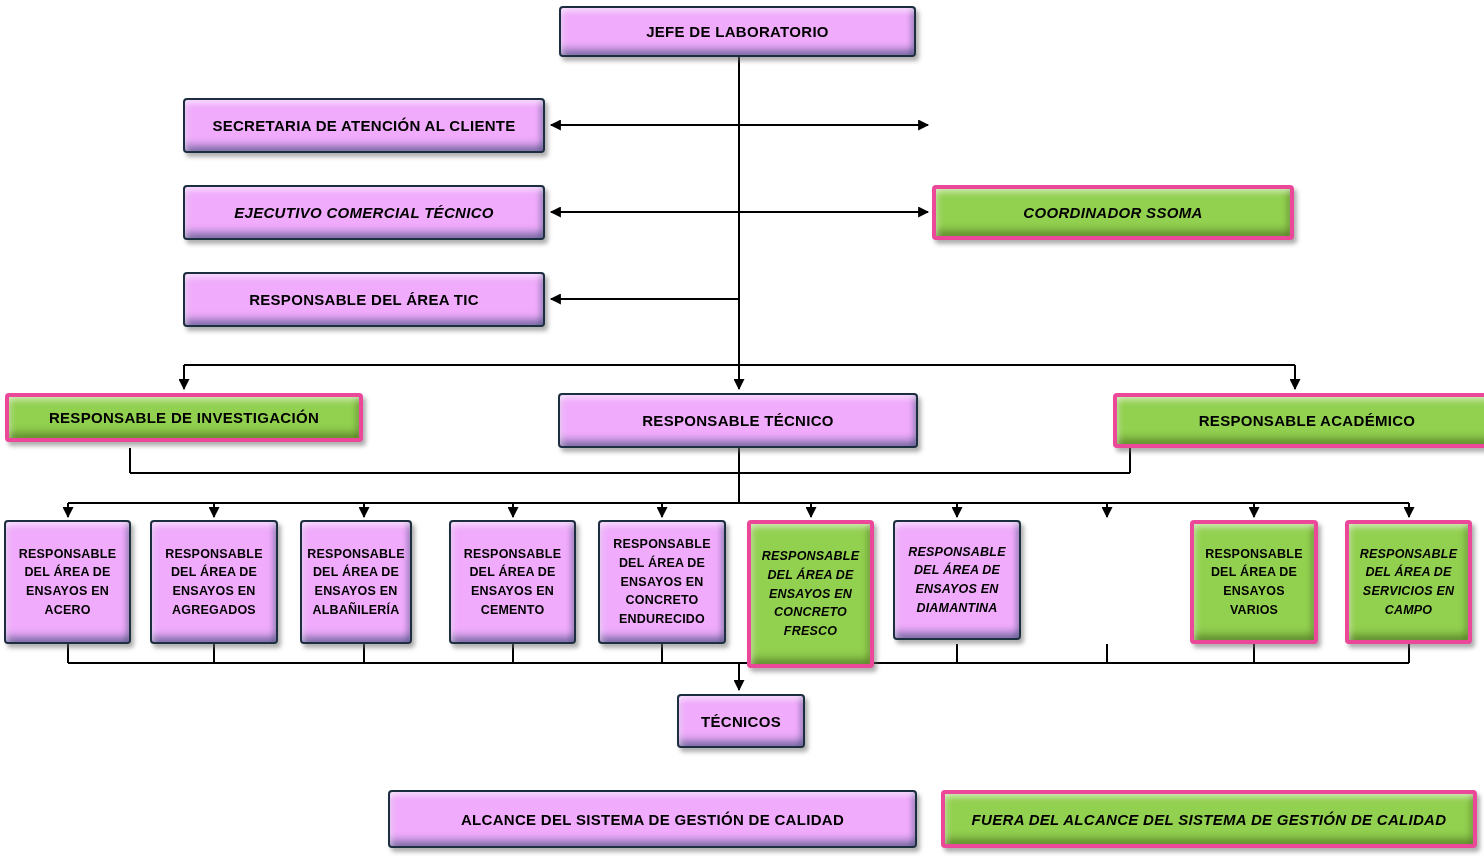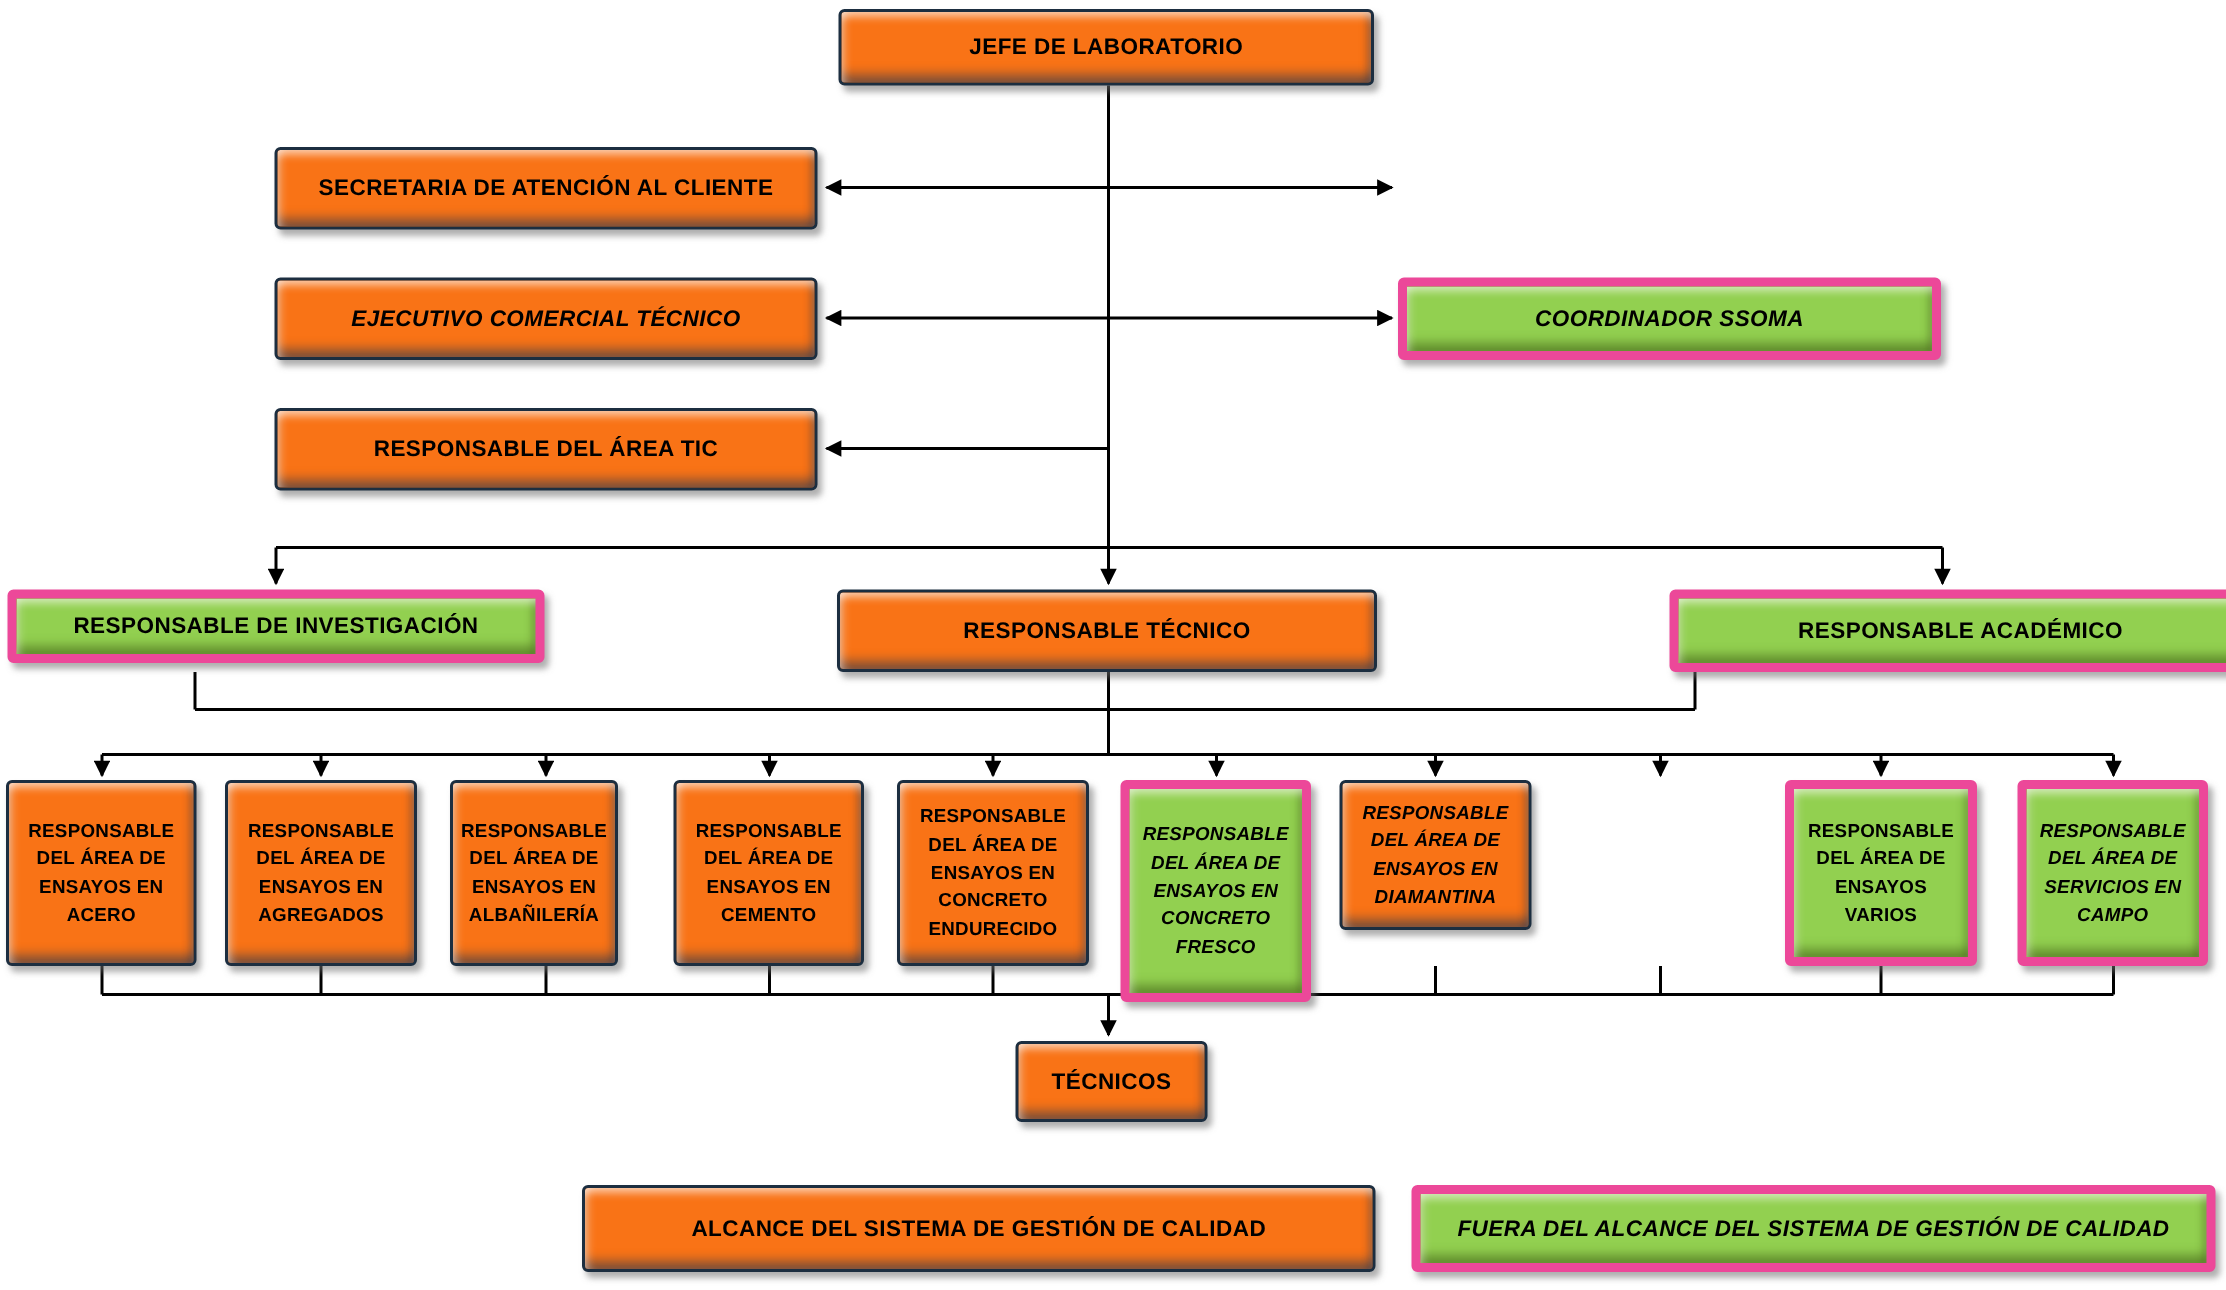--- a/index.html
+++ b/index.html
@@ -8,31 +8,31 @@
     font-family:"Liberation Sans",sans-serif;overflow:hidden;
   }
   #connectors{position:absolute;left:0;top:0;width:1484px;height:860px;}
   .node{
     position:absolute;box-sizing:border-box;
     display:flex;align-items:center;justify-content:center;
     text-align:center;font-weight:700;color:#000;
     border-radius:4px;padding:4px 6px;
   }
   .blue{
-    background:#f97316;
+    background:#f0abfc;
     border:2px solid #1c2e40;
     box-shadow: inset 0 6px 6px -3px rgba(255,255,255,.65),
                 inset 6px 0 6px -4px rgba(255,255,255,.45),
                 inset 0 -9px 8px -4px rgba(16,48,86,.55),
                 inset -6px 0 6px -4px rgba(16,48,86,.40),
                 3px 4px 4px rgba(110,110,110,.55);
   }
   .green{
     background:#92d050;
-    border:6px solid #ec4899;
+    border:4px solid #ec4899;
     box-shadow: inset 0 6px 6px -3px rgba(255,255,255,.60),
                 inset 6px 0 6px -4px rgba(255,255,255,.40),
                 inset 0 -9px 8px -4px rgba(62,92,20,.60),
                 inset -6px 0 6px -4px rgba(62,92,20,.45),
                 3px 4px 4px rgba(110,110,110,.55);
   }
   .italic{font-style:italic;}
   .sz-lg{font-size:15px;letter-spacing:.3px;}
   .sz-sm{font-size:12.5px;line-height:1.5;letter-spacing:.2px;}
   line{stroke:#000;stroke-width:2;}
@@ -117,21 +117,21 @@
   <div class="node green sz-lg" style="left:5px;top:393px;width:358px;height:49px">RESPONSABLE DE INVESTIGACIÓN</div>
   <div class="node blue sz-lg" style="left:558px;top:393px;width:360px;height:55px">RESPONSABLE TÉCNICO</div>
   <div class="node green sz-lg" style="left:1113px;top:393px;width:388px;height:55px">RESPONSABLE ACADÉMICO</div>
 
   <div class="node blue sz-sm" style="left:4px;top:520px;width:127px;height:124px">RESPONSABLE DEL ÁREA DE ENSAYOS EN ACERO</div>
   <div class="node blue sz-sm" style="left:150px;top:520px;width:128px;height:124px">RESPONSABLE DEL ÁREA DE ENSAYOS EN AGREGADOS</div>
   <div class="node blue sz-sm" style="left:300px;top:520px;width:112px;height:124px">RESPONSABLE DEL ÁREA DE ENSAYOS EN ALBAÑILERÍA</div>
   <div class="node blue sz-sm" style="left:449px;top:520px;width:127px;height:124px">RESPONSABLE DEL ÁREA DE ENSAYOS EN CEMENTO</div>
   <div class="node blue sz-sm" style="left:598px;top:520px;width:128px;height:124px">RESPONSABLE DEL ÁREA DE ENSAYOS EN CONCRETO ENDURECIDO</div>
   <div class="node green sz-sm italic" style="left:747px;top:520px;width:127px;height:148px">RESPONSABLE DEL ÁREA DE ENSAYOS EN CONCRETO FRESCO</div>
-  <div class="node blue sz-sm italic" style="left:893px;top:520px;width:128px;height:100px">RESPONSABLE DEL ÁREA DE ENSAYOS EN DIAMANTINA</div>
+  <div class="node blue sz-sm italic" style="left:893px;top:520px;width:128px;height:120px">RESPONSABLE DEL ÁREA DE ENSAYOS EN DIAMANTINA</div>
   <div class="node green sz-sm" style="left:1190px;top:520px;width:128px;height:124px">RESPONSABLE DEL ÁREA DE ENSAYOS VARIOS</div>
   <div class="node green sz-sm italic" style="left:1345px;top:520px;width:127px;height:124px">RESPONSABLE DEL ÁREA DE SERVICIOS EN CAMPO</div>
 
   <div class="node blue sz-lg" style="left:677px;top:694px;width:128px;height:54px">TÉCNICOS</div>
 
   <div class="node blue sz-lg" style="left:388px;top:790px;width:529px;height:58px">ALCANCE DEL SISTEMA DE GESTIÓN DE CALIDAD</div>
   <div class="node green sz-lg italic" style="left:941px;top:790px;width:536px;height:58px">FUERA DEL ALCANCE DEL SISTEMA DE GESTIÓN DE CALIDAD</div>
 
 </div>
 

